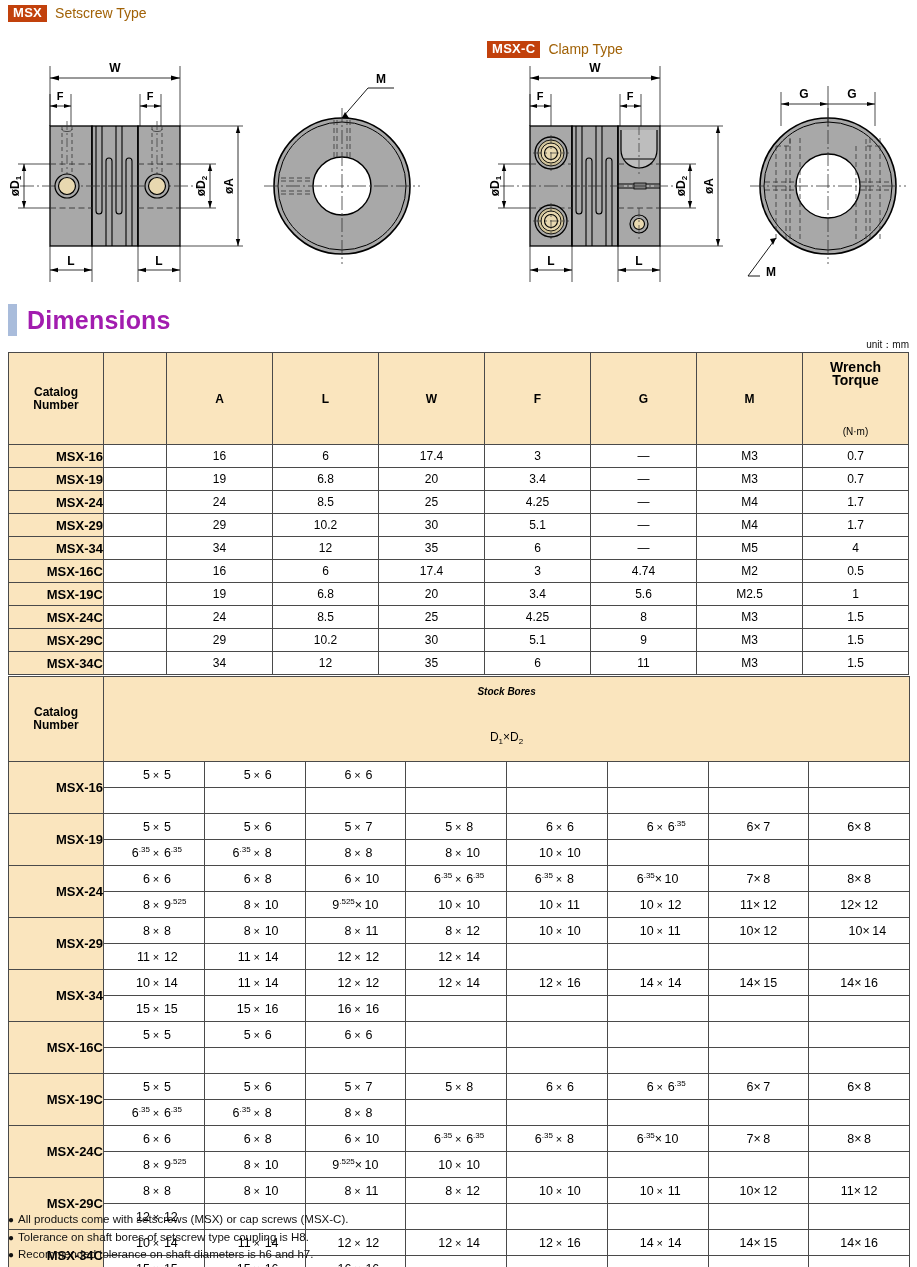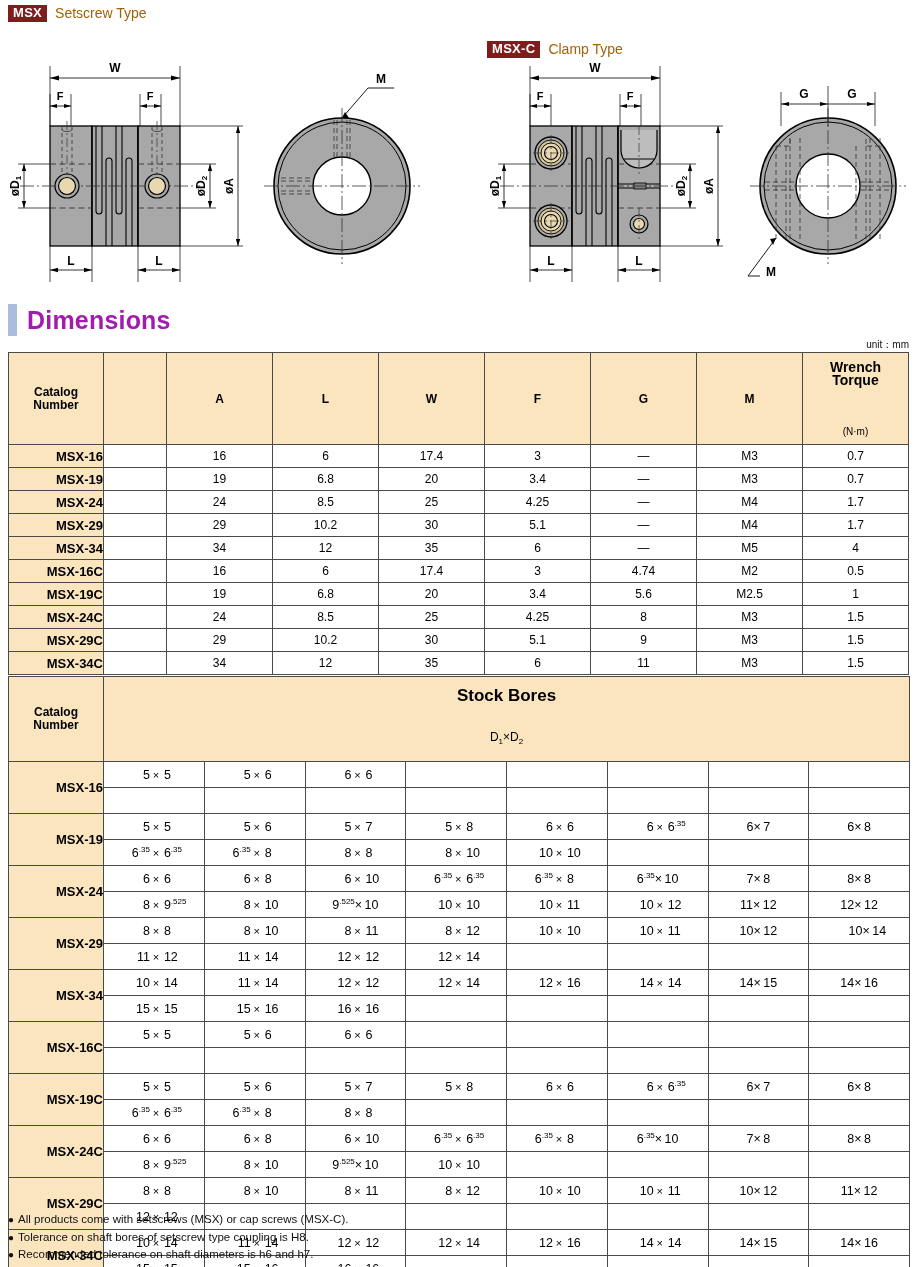--- a/index.html
+++ b/index.html
@@ -11,21 +11,21 @@
     color: #000;
     position: relative;
     overflow: hidden;
   }
 
   
   .fig-head { position:absolute; top:4px; height:18px; display:flex; align-items:center; }
   .fig-head.left  { left:8px; }
   .fig-head.right { left:487px;margin-top:36px; }
   .badge {
-    background:#7f1d1d; color:#fff; font-weight:bold; font-size:13px;
+    background:#c2410c; color:#fff; font-weight:bold; font-size:13px;
     padding:1px 5px 2px 5px; letter-spacing:0.3px; line-height:14px;
   }
   .fig-title { font-size:14px; margin-left:8px; color:#a16207; }
 
   
   .draw { position:absolute; }
   .dwg-svg { display:block; }
 
   
   .sec-head { position:absolute; left:8px; top:303px; display:flex; align-items:center; height:34px; }
@@ -58,21 +58,21 @@
   .hdr-bot { font-size:10px; font-weight:normal; }
 
   
   #bore-table { left:8px; top:676px; width:901px; }
   #bore-table col.c-cat { width:95px; }
   #bore-table col.c-b   { width:100.75px; }
   #bore-table thead th { height:85px; vertical-align:middle; }
   #bore-table td.cat { height:52px; vertical-align:middle; }
   #bore-table td.bore { height:26px; font-size:12.5px; }
   .stock-head { display:flex; flex-direction:column; height:78px; justify-content:space-between; align-items:center; padding:6px 0 12px 0; }
-  .stock-t { font-size:17px; font-weight:bold; }
+  .stock-t { font-size:10px; font-weight:bold;font-style:italic; }
   .stock-d { font-size:12px; font-weight:normal; }
   sub { font-size:8px; }
   sup { font-size:8px; vertical-align:super; line-height:0; }
   .bore-val { display:inline-block; min-width:76px; text-align:left; padding-left:4px; white-space:nowrap; }
   .bv-a { display:inline-block; width:30px; text-align:right; }
   .bv-x { display:inline-block; width:12px; text-align:center; font-size:11px; }
   .bv-b { display:inline-block; width:30px; text-align:left; padding-left:2px; }
 
   
   .notes { position:absolute; left:8px; top:1211px; width:890px; }

